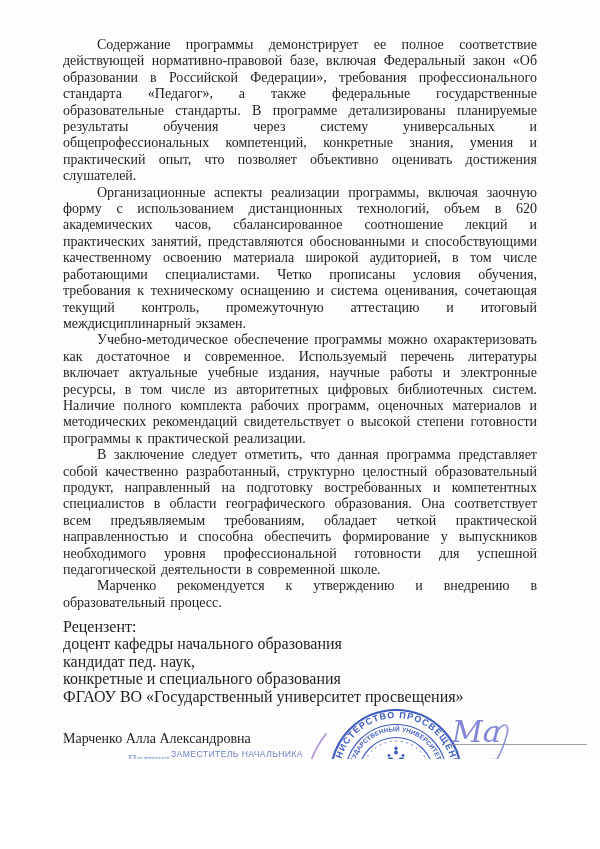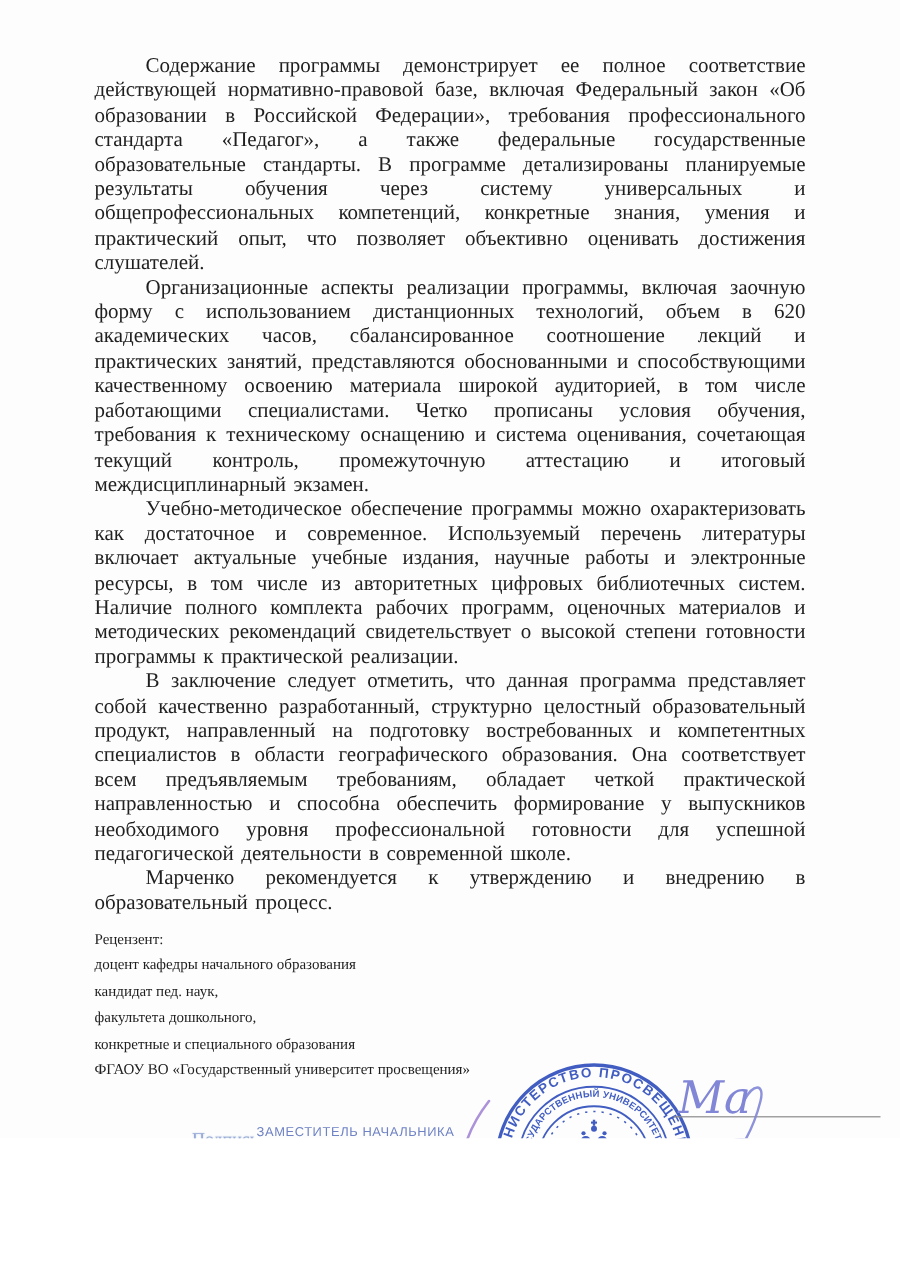--- a/index.html
+++ b/index.html
@@ -22,21 +22,21 @@
     text-align: justify;
     word-spacing: 1.5px;
   }
   .body-text p { margin: 0; text-indent: 34px; }
 
   
   .reviewer-block {
     position: absolute;
     left: 63px; top: 618px;
     width: 480px;
-    font-size: 10px;
+    font-size: 16px;
     line-height: 17.4px;
   }
   .reviewer-name {
     position: absolute;
     left: 63px; top: 731px;
     font-size: 14px;
   }
 
   
   .verify-stamp {
@@ -104,24 +104,24 @@
     <p>Организационные аспекты реализации программы, включая заочную форму с использованием дистанционных технологий, объем в 620 академических часов, сбалансированное соотношение лекций и практических занятий, представляются обоснованными и способствующими качественному освоению материала широкой аудиторией, в том числе работающими специалистами. Четко прописаны условия обучения, требования к техническому оснащению и система оценивания, сочетающая текущий контроль, промежуточную аттестацию и итоговый междисциплинарный экзамен.</p>
     <p>Учебно-методическое обеспечение программы можно охарактеризовать как достаточное и современное. Используемый перечень литературы включает актуальные учебные издания, научные работы и электронные ресурсы, в том числе из авторитетных цифровых библиотечных систем. Наличие полного комплекта рабочих программ, оценочных материалов и методических рекомендаций свидетельствует о высокой степени готовности программы к практической реализации.</p>
     <p>В заключение следует отметить, что данная программа представляет собой качественно разработанный, структурно целостный образовательный продукт, направленный на подготовку востребованных и компетентных специалистов в области географического образования. Она соответствует всем предъявляемым требованиям, обладает четкой практической направленностью и способна обеспечить формирование у выпускников необходимого уровня профессиональной готовности для успешной педагогической деятельности в современной школе.</p>
     <p>Марченко рекомендуется к утверждению и внедрению в образовательный процесс.</p>
   </div>
 
   <div class="reviewer-block">
     <div>Рецензент:</div>
     <div>доцент кафедры начального образования</div>
     <div>кандидат пед. наук,</div>
-    <div>факультета дошкольного,</div>
     <div>конкретные и специального образования</div>
     <div>ФГАОУ ВО «Государственный университет просвещения»</div>
   </div>
+  <div class="reviewer-name">Марченко Алла Александровна</div>
 
   <div class="verify-stamp">
     <div>Подпись</div>
     <div>электронные</div>
   </div>
 
   <div class="position-stamp">
     <div class="ln">ЗАМЕСТИТЕЛЬ НАЧАЛЬНИКА</div>
     <div class="ln">ОТДЕЛА ОТДЕЛА</div>
     <div class="nm">ФЕДЕРАЦИИ Н С</div>

